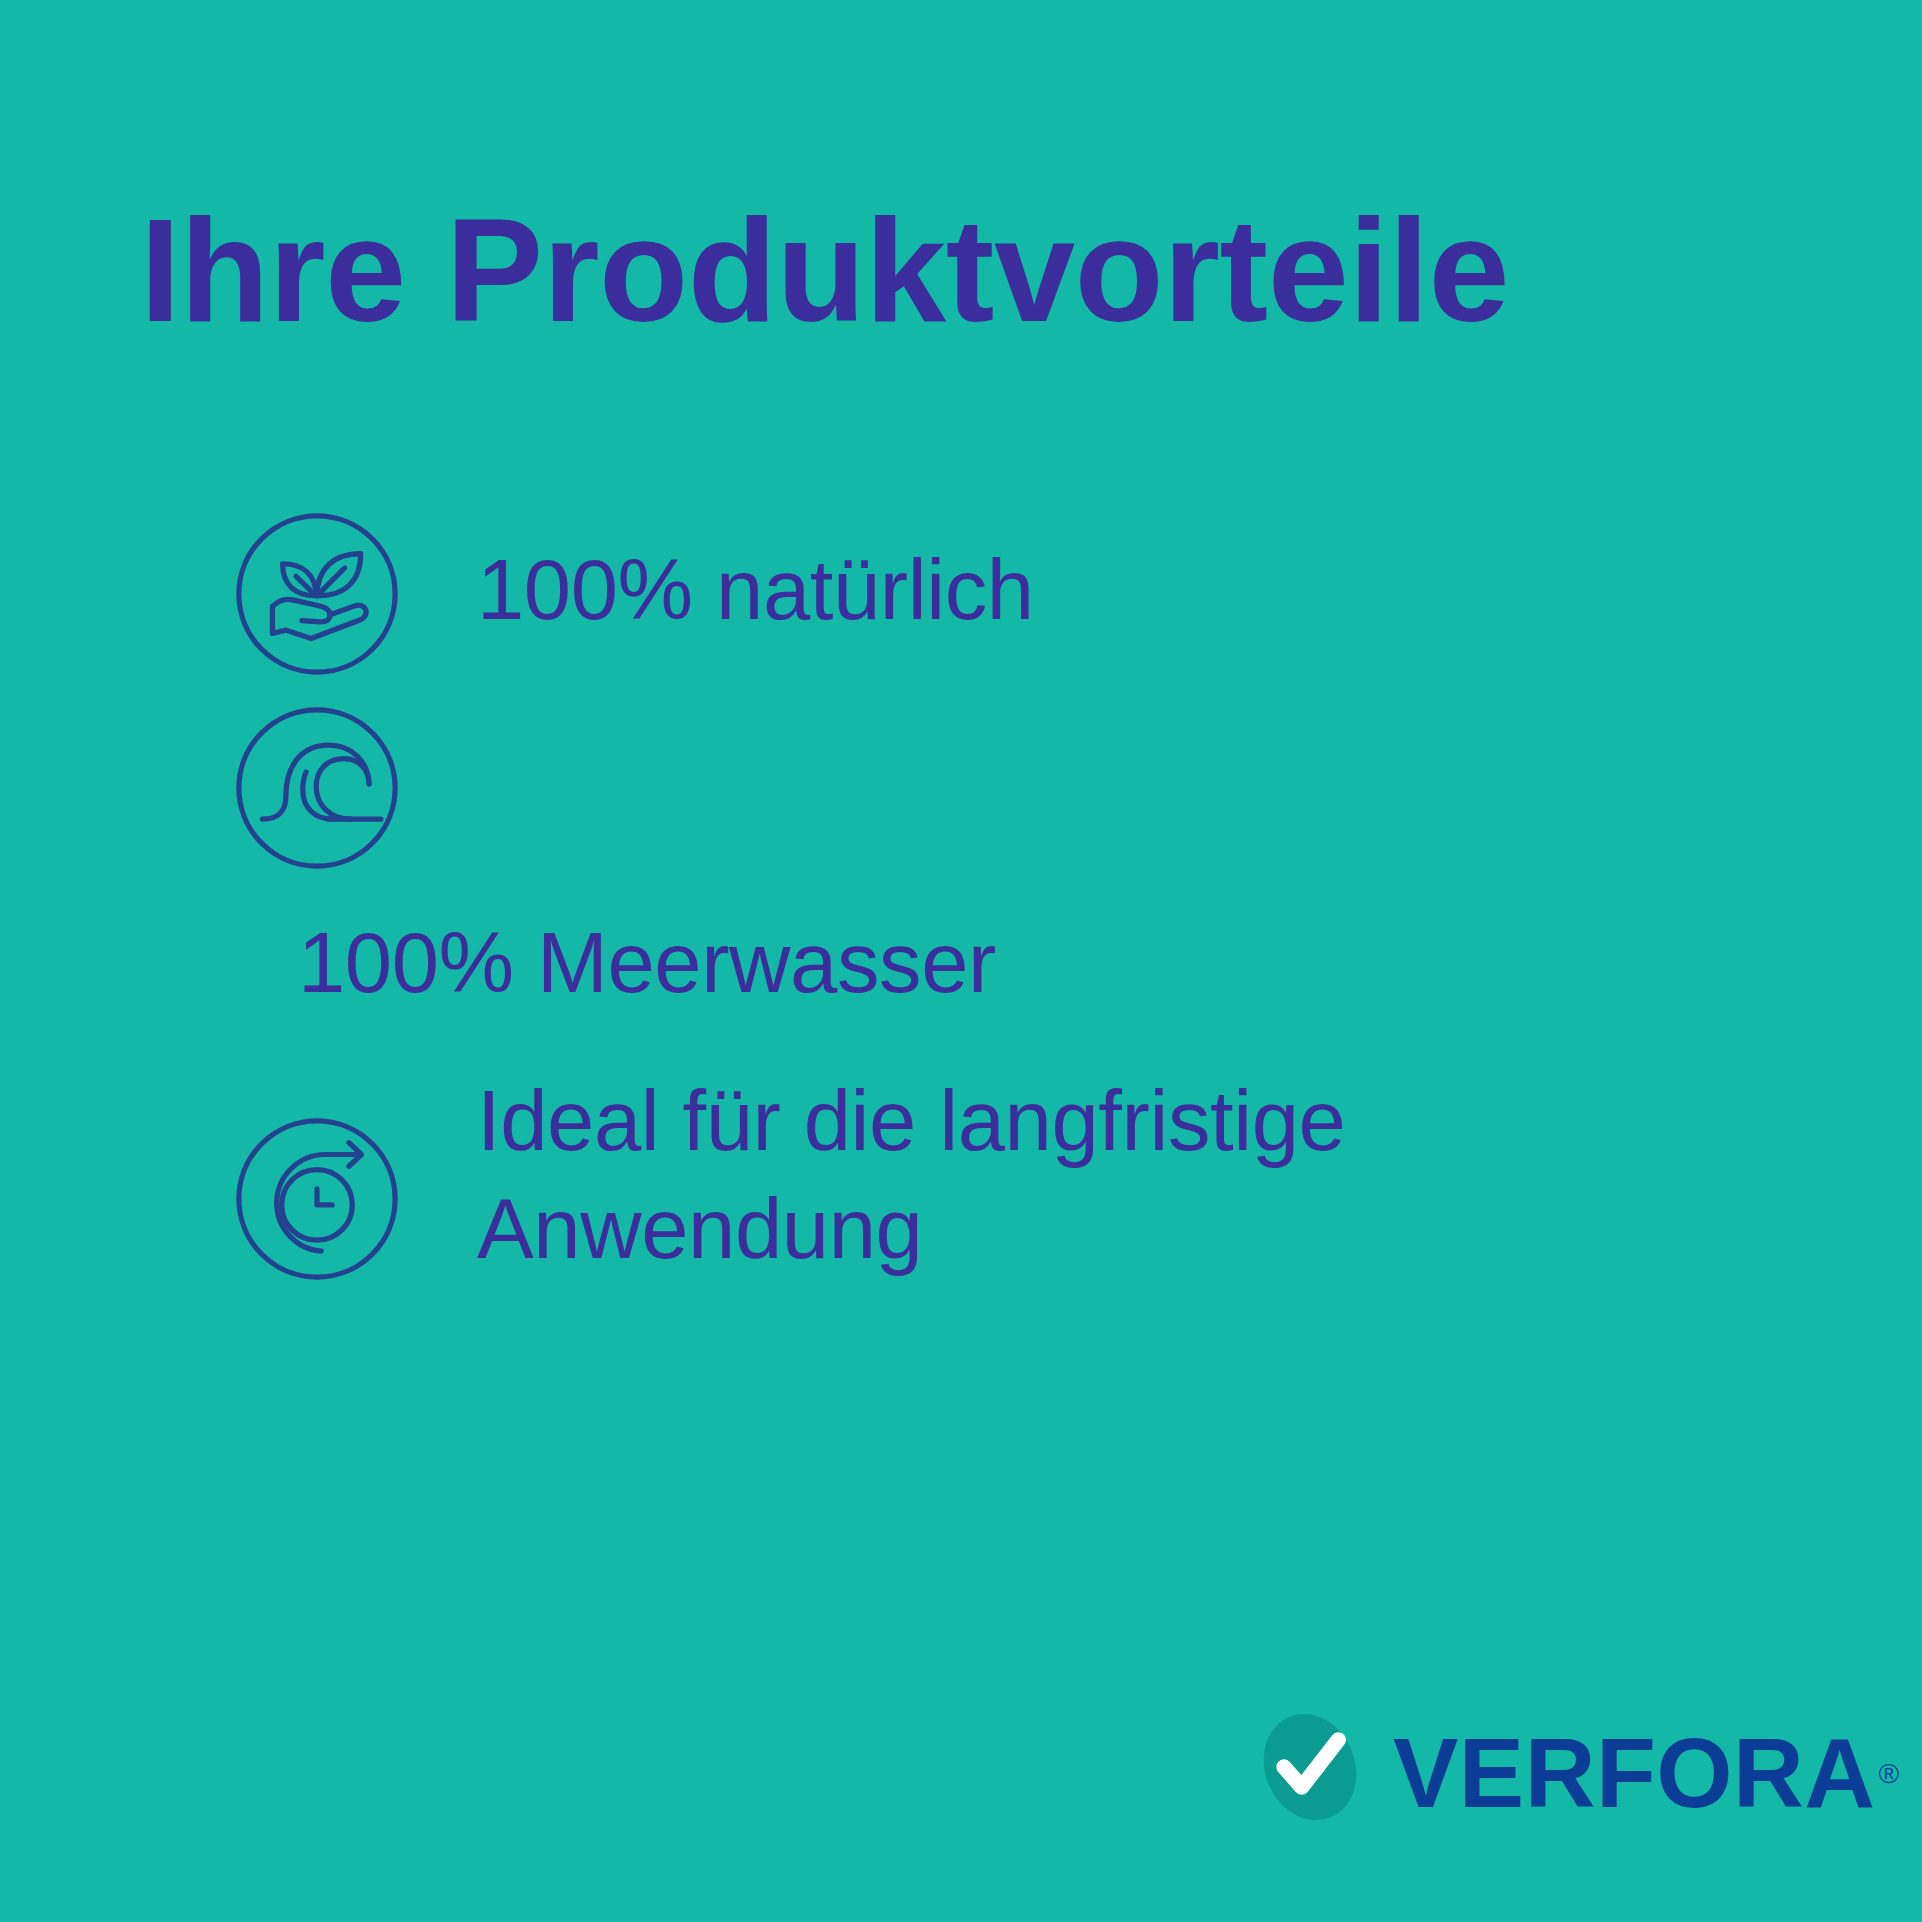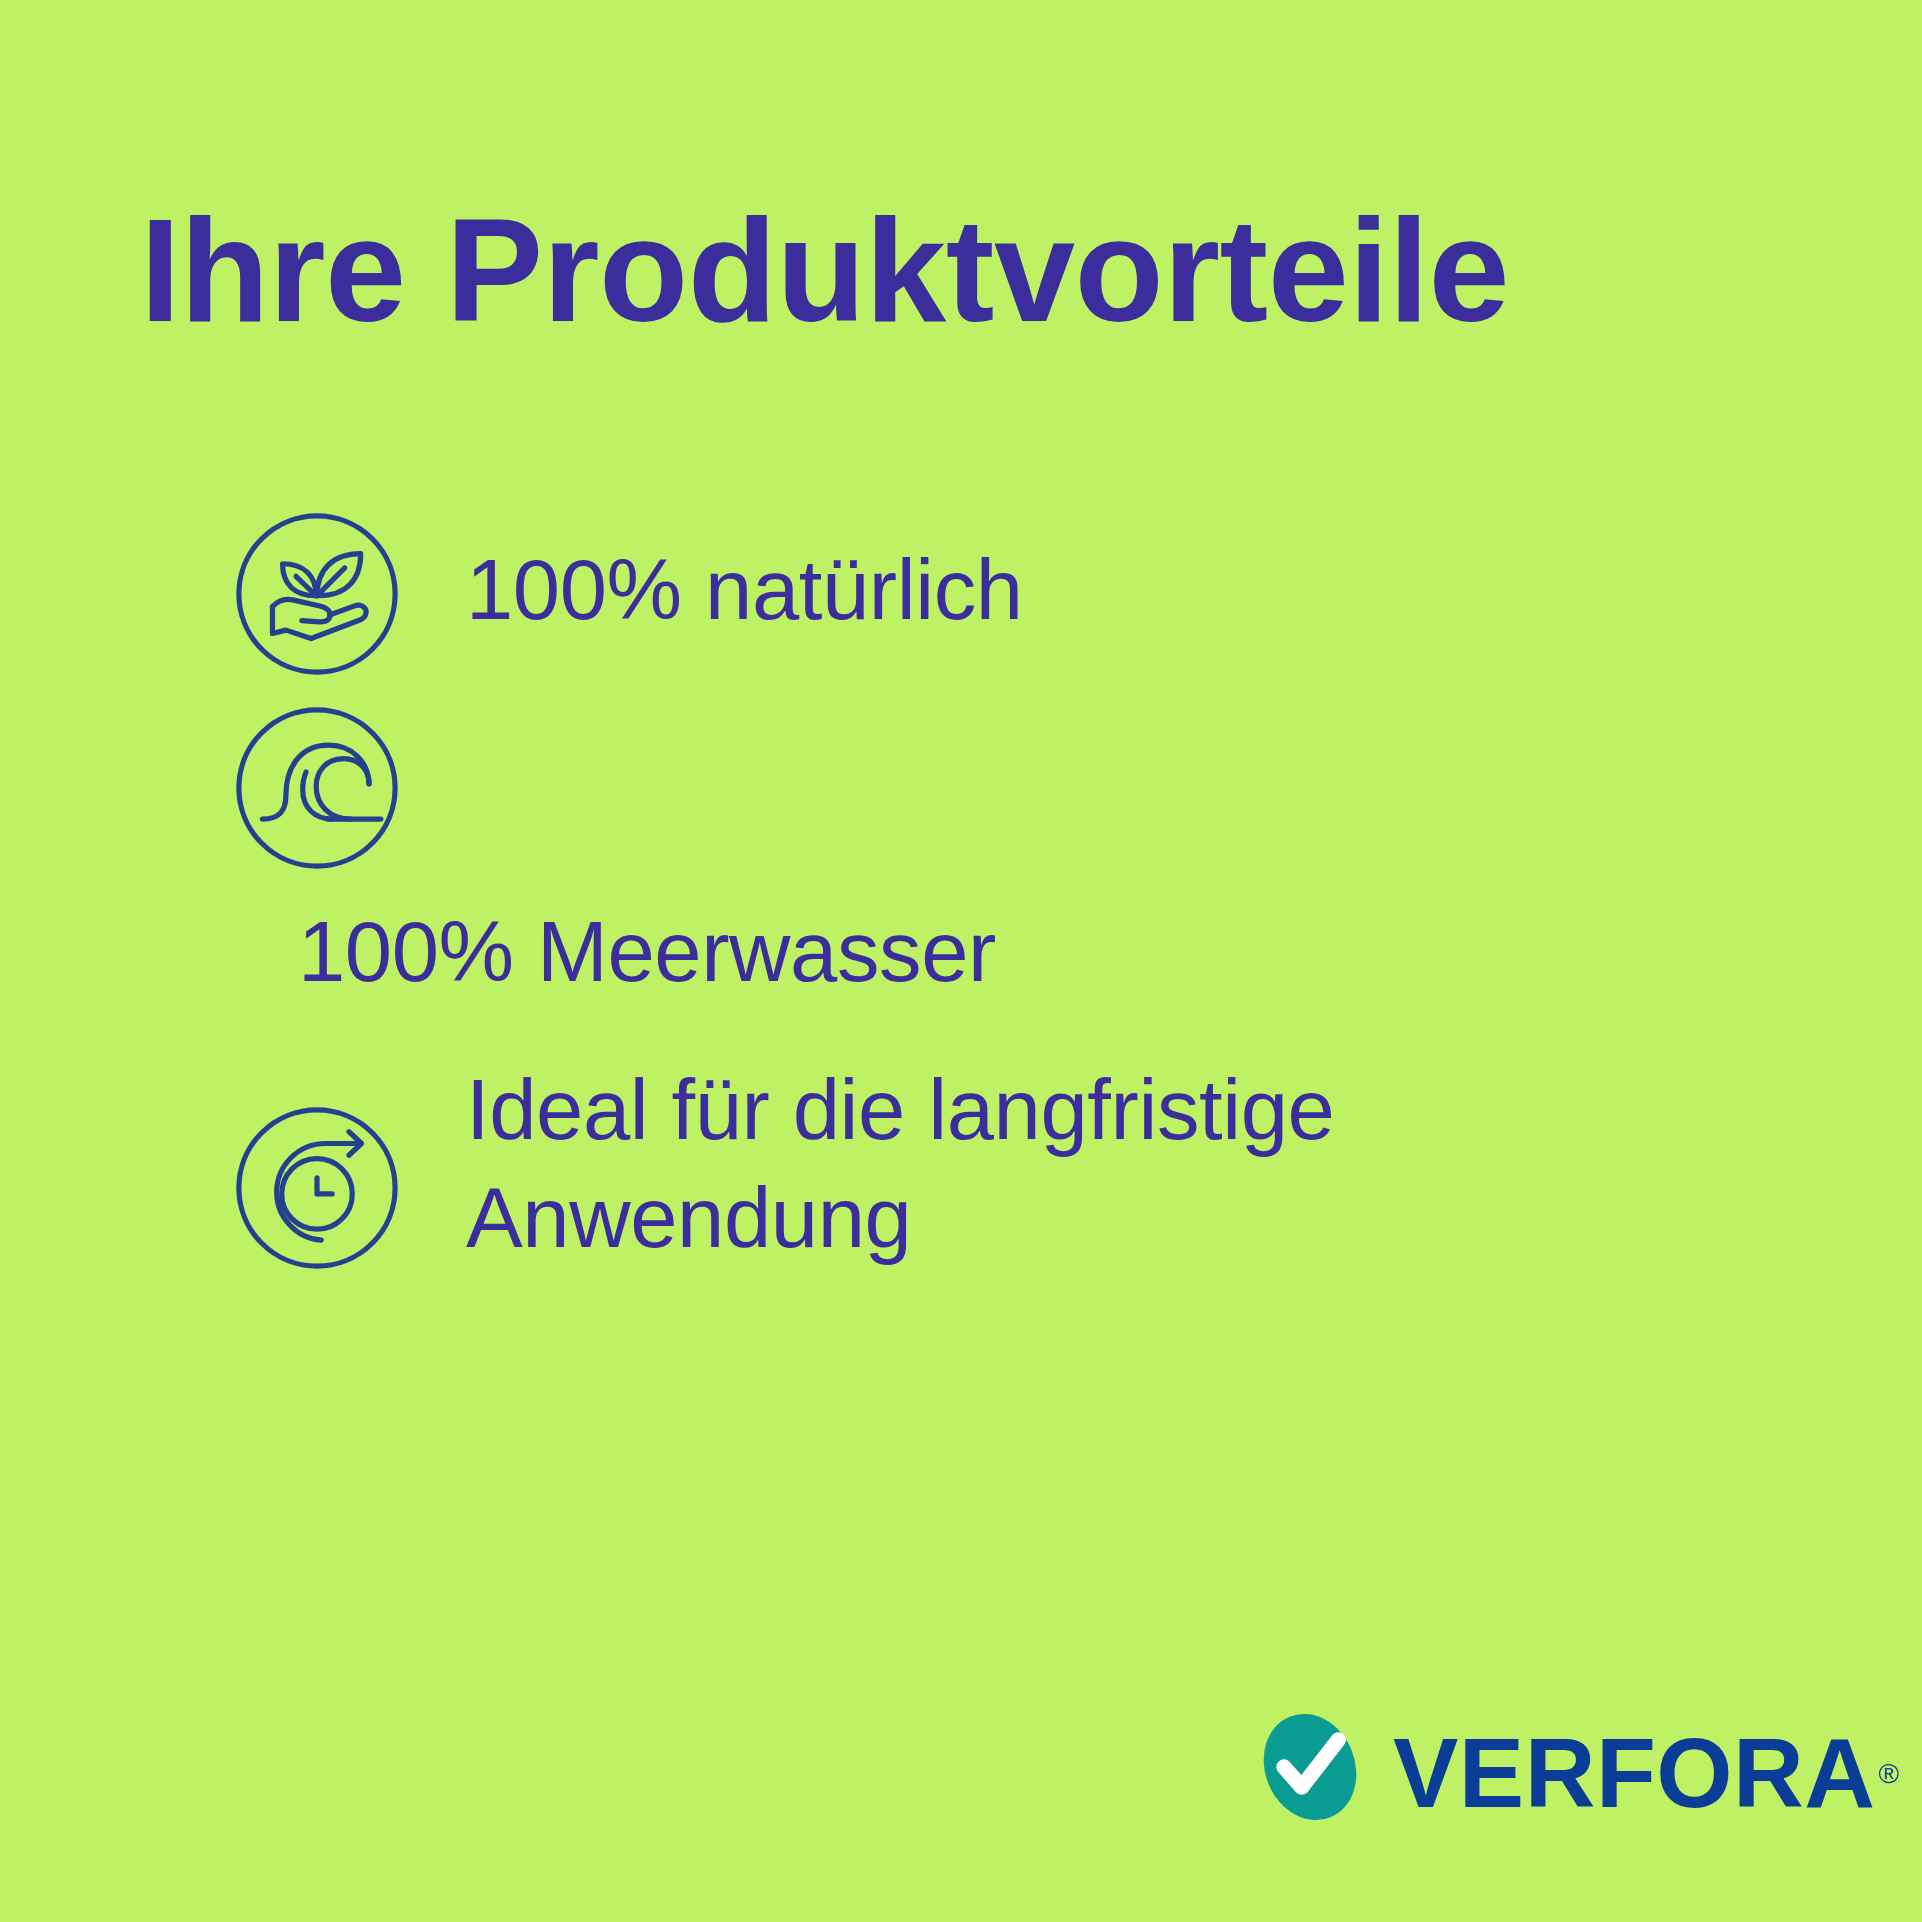--- a/index.html
+++ b/index.html
@@ -13,21 +13,21 @@
     background: #e6f2fd;
     font-family: "Liberation Sans", sans-serif;
     overflow: hidden;
     position: relative;
   }
 
   .page {
     position: relative;
     width: 1922px;
     height: 1922px;
-    background: #bef264;
+    background: #14b8a6;
     box-sizing: border-box;
   }
 
   
   .page-title {
     position: absolute;
     left: 140px;
     top: 96px;
     font-size: 146px;
     line-height: 1.05;
@@ -42,20 +42,21 @@
     position: absolute;
     left: 233px;
     top: 510px;
     width: 1384px;
   }
 
   .benefit-row {
     display: flex;
     align-items: flex-start;
     margin-bottom: 28px;
+    gap: 11px;
   }
 
   .benefit-icon {
     flex: 0 0 auto;
     width: 168px;
     height: 168px;
     display: block;
   }
   .benefit-icon svg {
     display: block;

